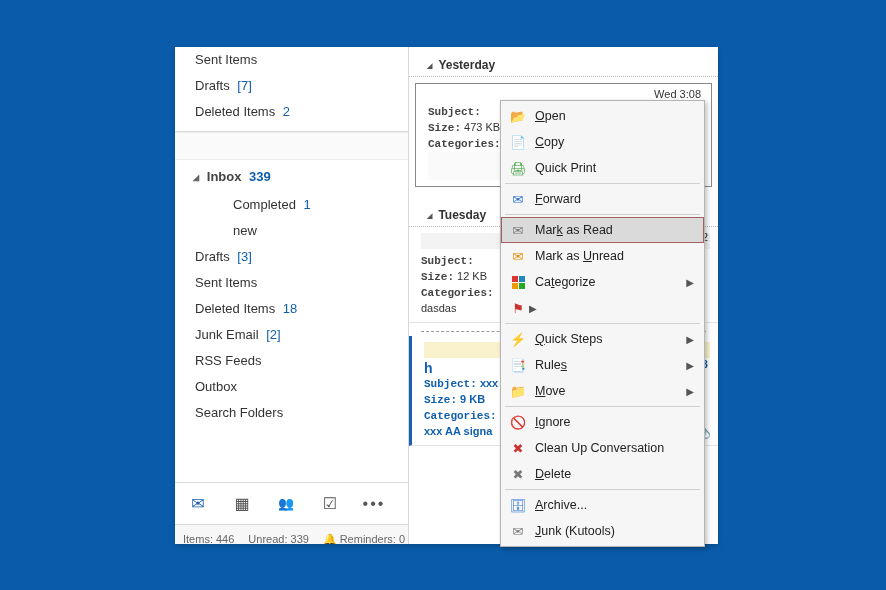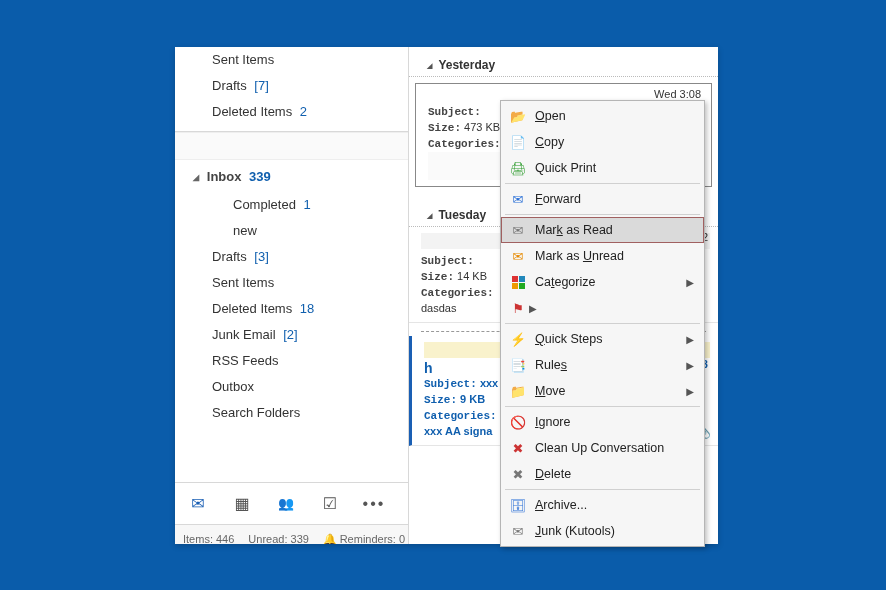--- a/index.html
+++ b/index.html
@@ -26,21 +26,21 @@
   }
   .main-area { flex: 1; display: flex; overflow: hidden; }
   .folder-pane {
     width: 234px;
     border-right: 1px solid #d8d8d8;
     display: flex;
     flex-direction: column;
   }
   .folder-scroll { flex: 1; overflow: hidden; }
   .folder-row {
-    padding: 3px 0 3px 37px;
+    padding: 3px 0 3px 20px;
     font-size: 13px;
     line-height: 20px;
     cursor: pointer;
   }
   .folder-row .count { color: #105fae; margin-left: 4px; }
   .sep-line { border-top: 1px solid #d8d8d8; margin: 6px 0 0 0; }
   .spacer-block { height: 28px; background: #fafafa; border-top:1px solid #eee; border-bottom:1px solid #eee; margin-bottom:4px; }
   .folder-row.account {
     padding-left: 18px;
     font-weight: 600;
@@ -223,21 +223,21 @@
         <div class="line"><span class="label">Categories:</span></div>
         <div class="msg-preview-block"></div>
       </div>
 
       <div class="group-header">Tuesday</div>
 
       <div class="msg-item">
         <div class="time">:12</div>
         <div style="height:16px; background:#f3f3f3; margin-bottom:4px"></div>
         <div class="line"><span class="label">Subject:</span></div>
-        <div class="line"><span class="label">Size:</span> <span>14 KB</span></div>
+        <div class="line"><span class="label">Size:</span> <span>12 KB</span></div>
         <div class="line"><span class="label">Categories:</span></div>
         <div class="line">dasdas</div>
       </div>
 
       <div class="msg-sep"></div>
 
       <div class="msg-item unread">
         <div style="height:16px; background:#f9f2cc; margin-bottom:3px"></div>
         <div class="line" style="font-size:14px">h</div>
         <div class="time" style="top:22px">08 </div>

